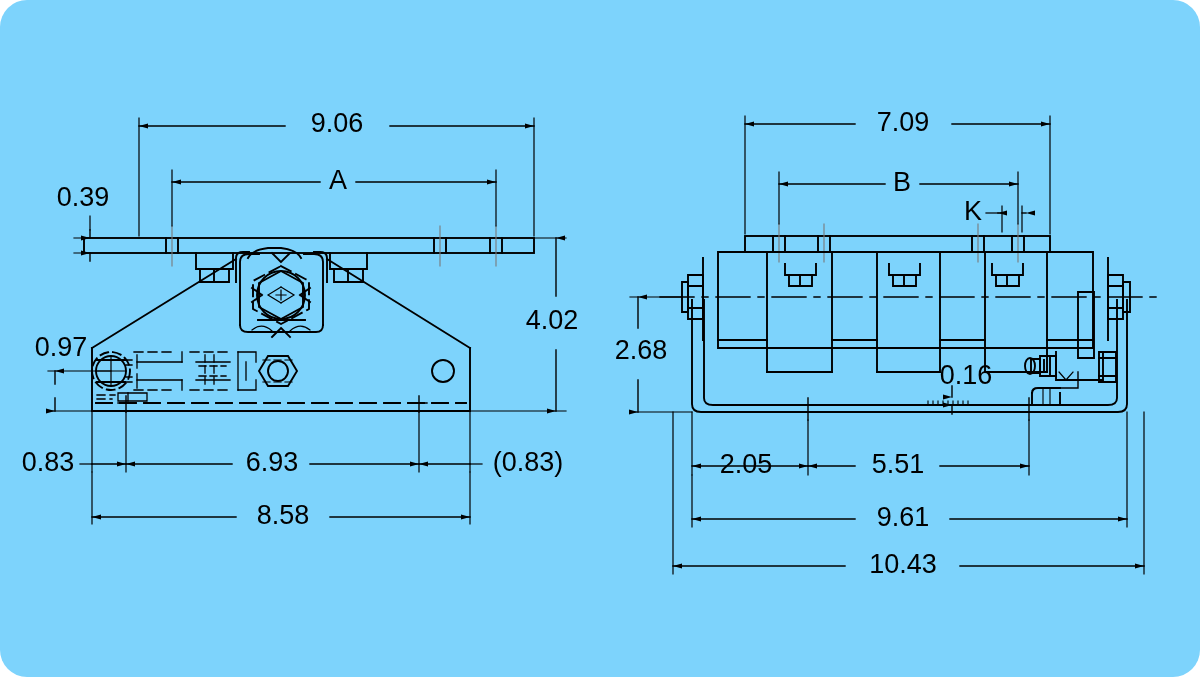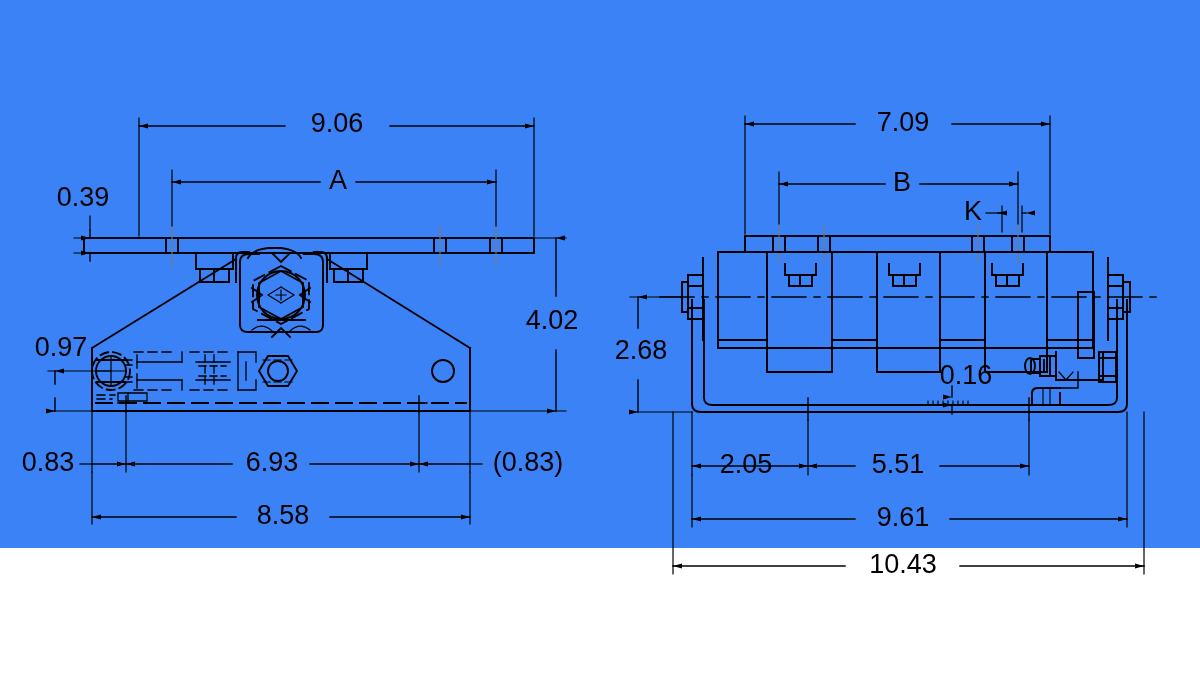--- a/index.html
+++ b/index.html
@@ -10,22 +10,23 @@
   body {
     width: 1200px;
     height: 677px;
     overflow: hidden;
     font-family: "Liberation Sans", sans-serif;
     color: #000000;
   }
   #drawing-root {
     position: relative;
     width: 1200px;
-    height: 548px;
-    background: #3b82f6;
+    height: 677px;
+    background: #7dd3fc;
+    border-radius: 27px;
   }
   svg.dwg {
     position: absolute;
     top: 0;
     left: 0;
     width: 1200px;
     height: 677px;
     display: block;
   }
   .dim-text {

